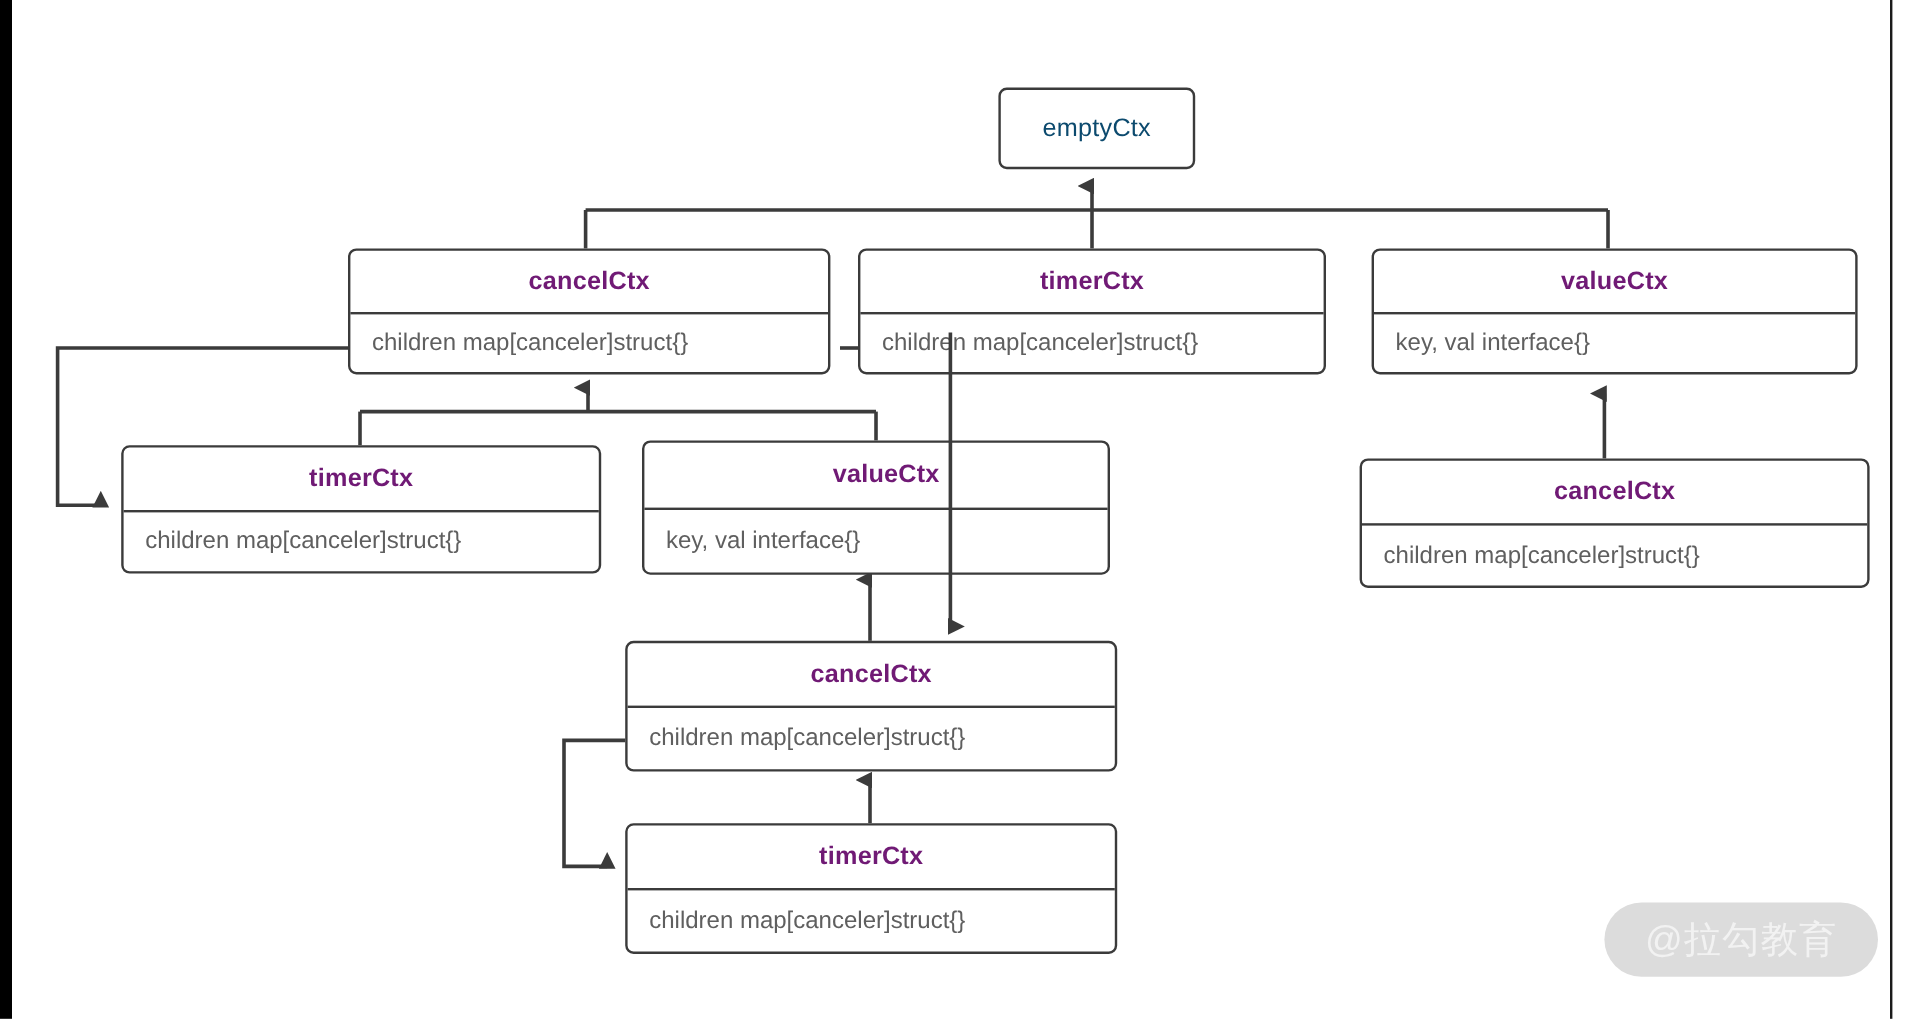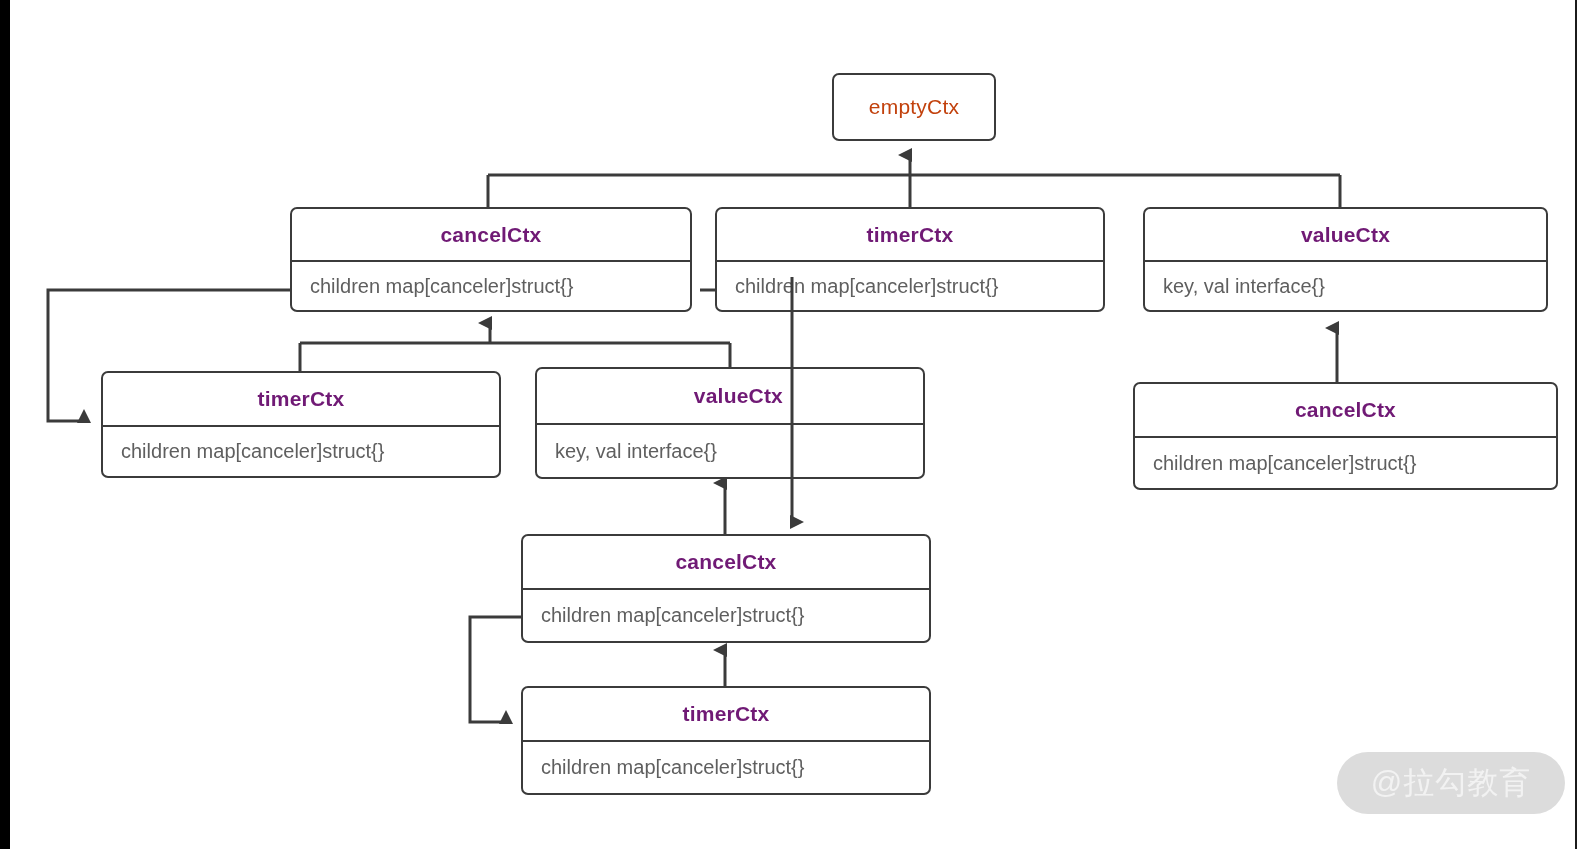--- a/index.html
+++ b/index.html
@@ -80,21 +80,21 @@
     display: flex;
     align-items: center;
     justify-content: center;
   }
   .node.simple .title {
     border-bottom: none;
     width: 100%;
     height: 100%;
     font-weight: normal;
     font-size: 21px;
-    color: #c2410c;
+    color: #0c4a6e;
   }
 
   .watermark {
     position: absolute;
     left: 1337px;
     top: 752px;
     width: 228px;
     height: 62px;
     background: #dcdcdc;
     border-radius: 31px;

